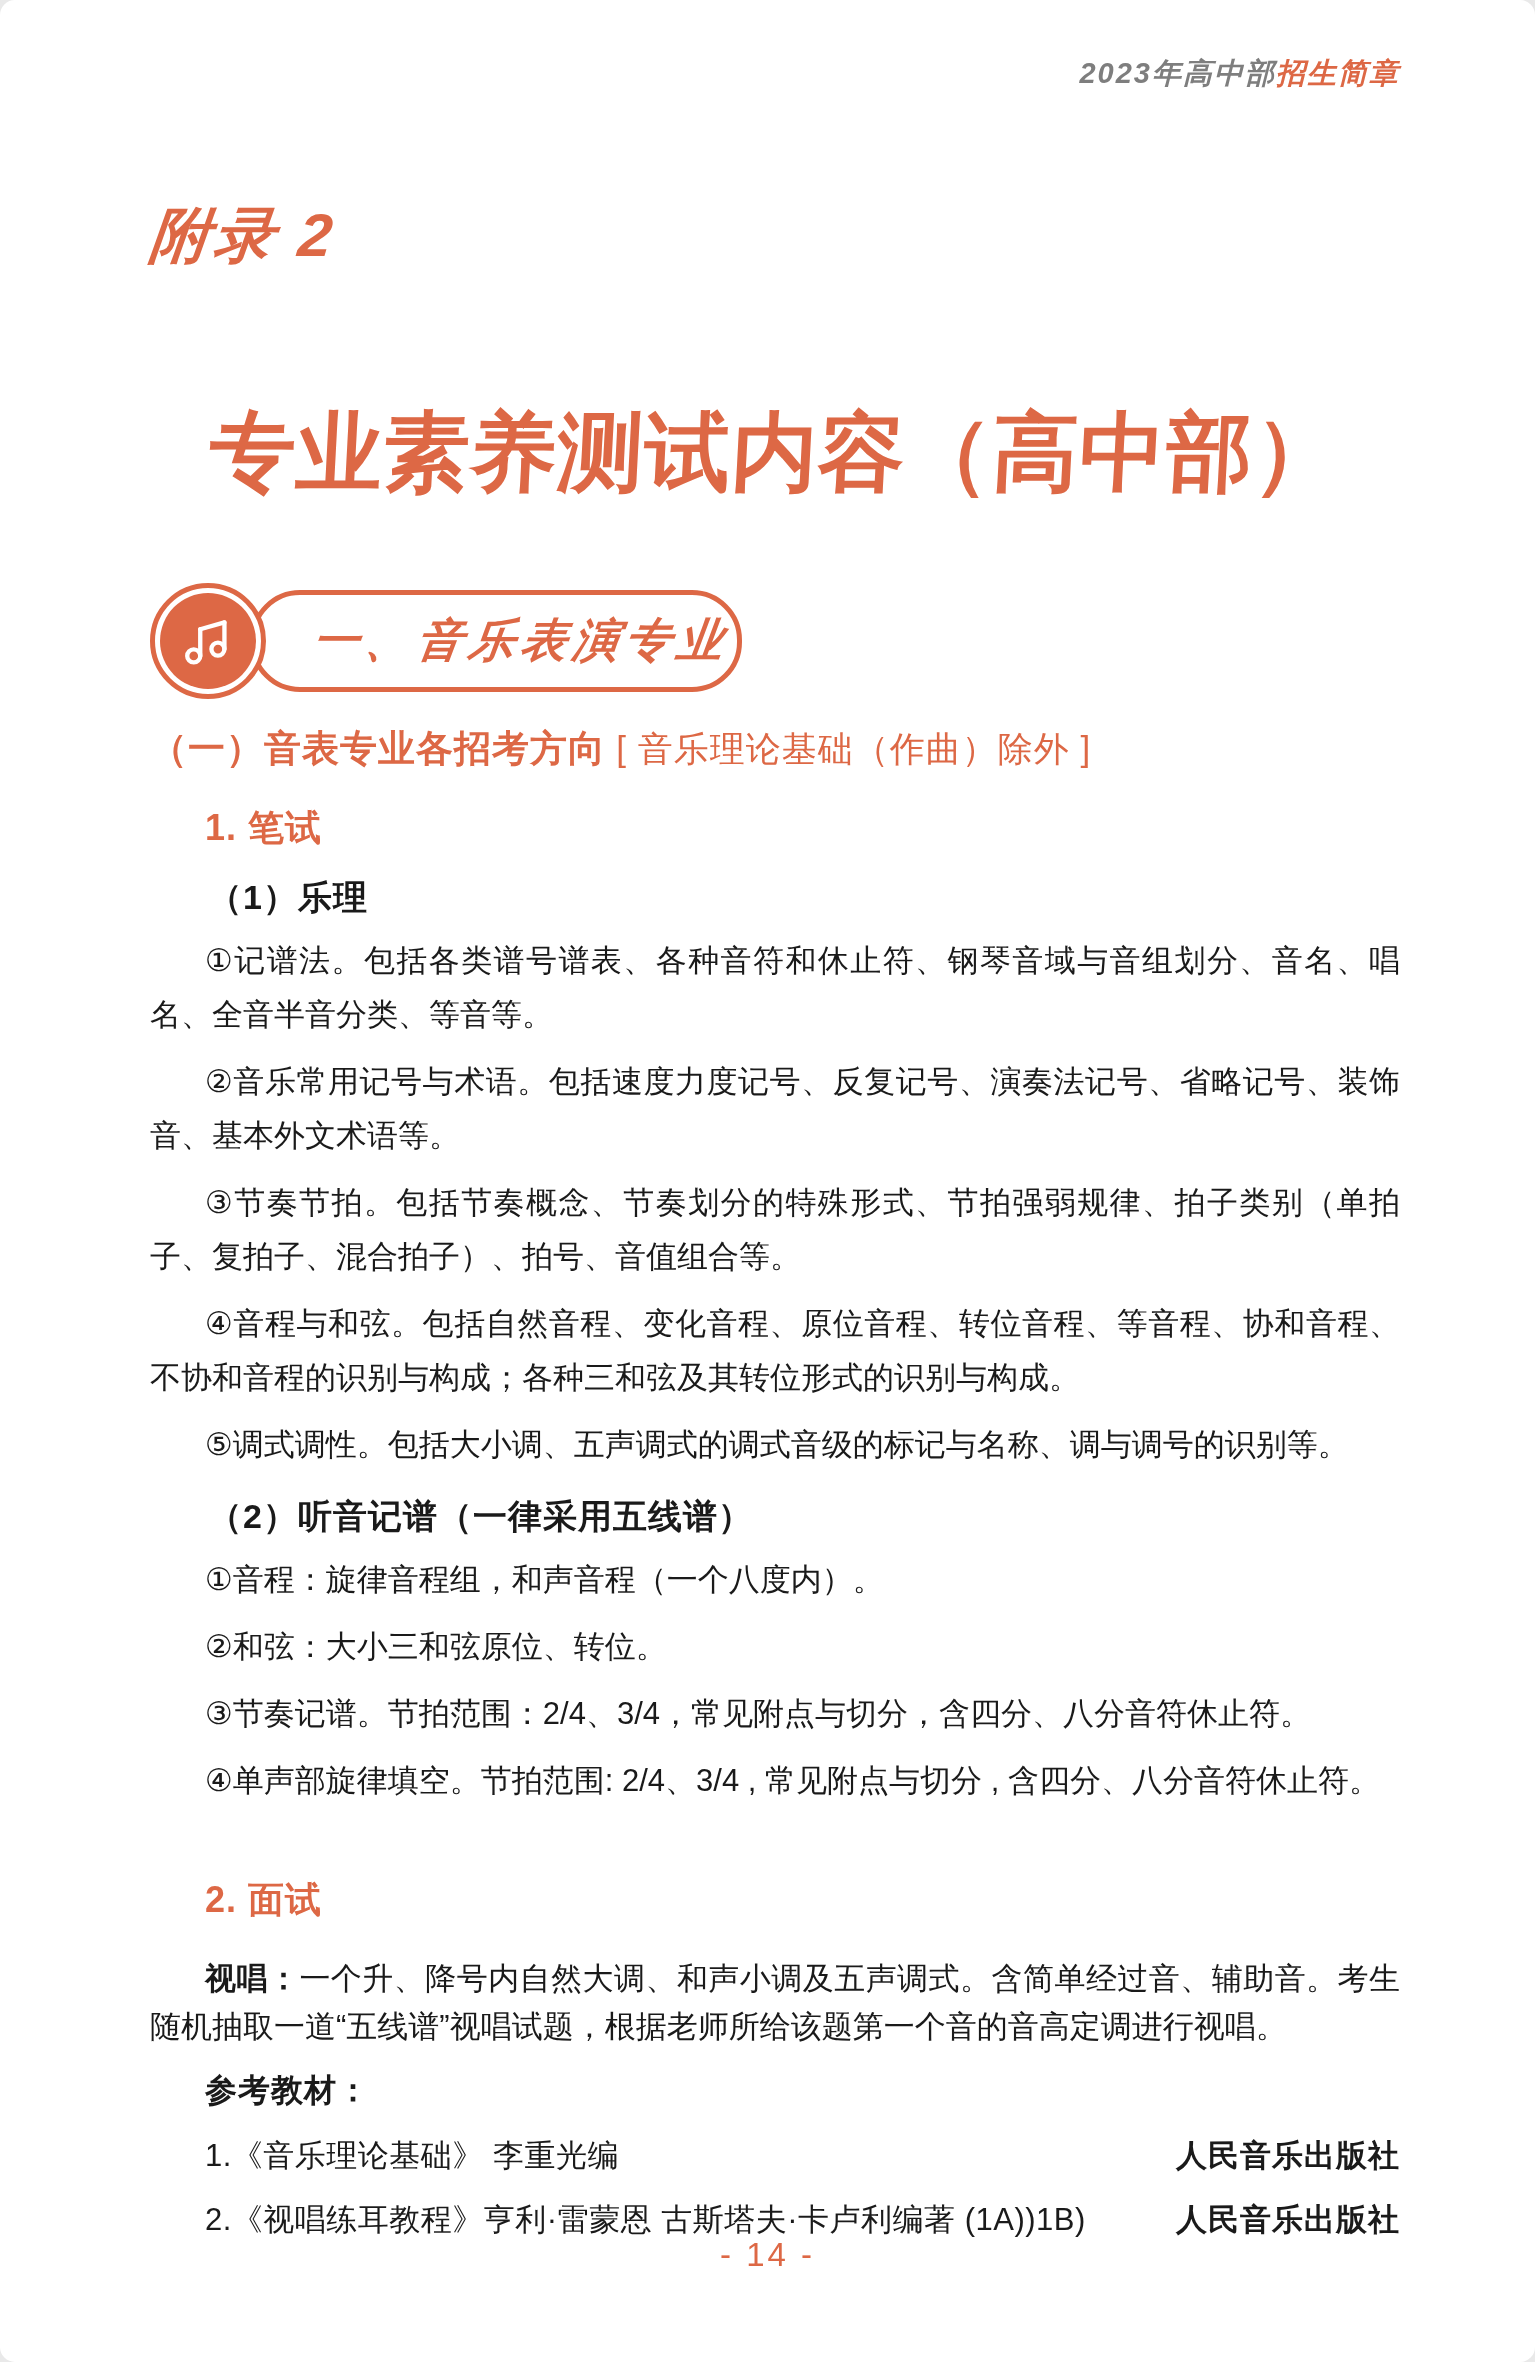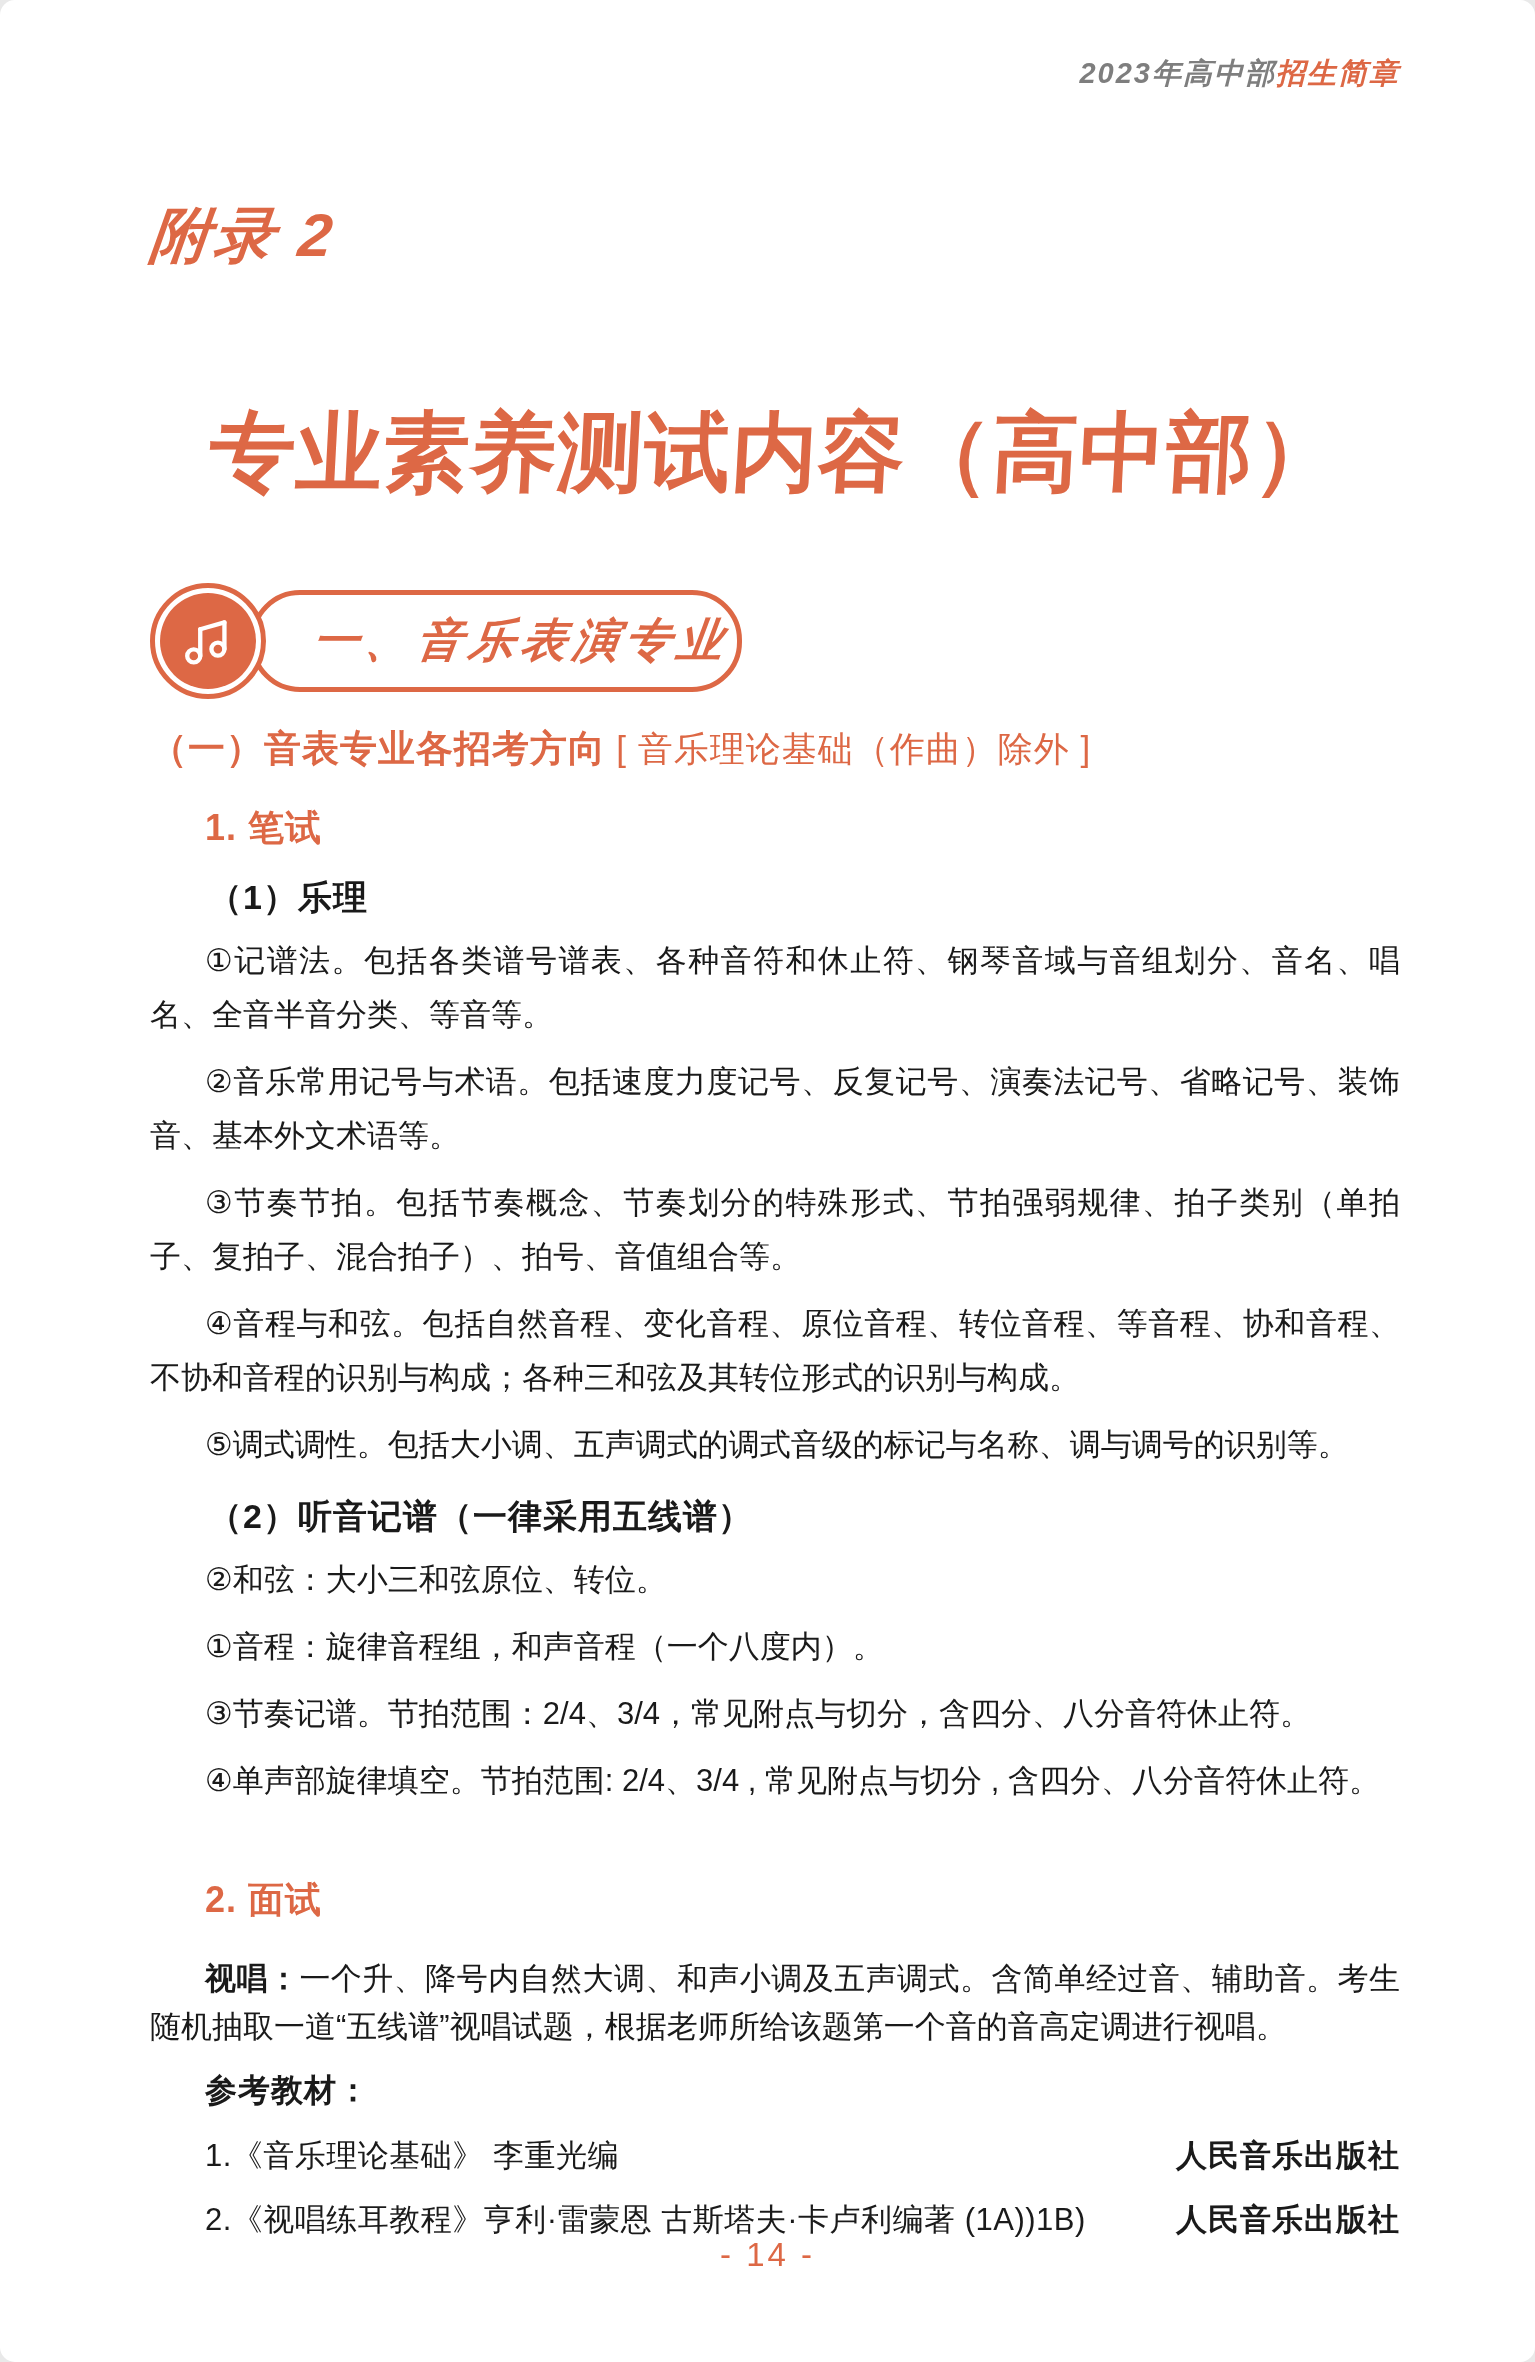--- a/index.html
+++ b/index.html
@@ -205,22 +205,22 @@
   <div class="h3">1. 笔试</div>
 
   <div class="h4">（1）乐理</div>
   <p class="body">①记谱法。包括各类谱号谱表、各种音符和休止符、钢琴音域与音组划分、音名、唱名、全音半音分类、等音等。</p>
   <p class="body">②音乐常用记号与术语。包括速度力度记号、反复记号、演奏法记号、省略记号、装饰音、基本外文术语等。</p>
   <p class="body">③节奏节拍。包括节奏概念、节奏划分的特殊形式、节拍强弱规律、拍子类别（单拍子、复拍子、混合拍子）、拍号、音值组合等。</p>
   <p class="body">④音程与和弦。包括自然音程、变化音程、原位音程、转位音程、等音程、协和音程、不协和音程的识别与构成；各种三和弦及其转位形式的识别与构成。</p>
   <p class="body">⑤调式调性。包括大小调、五声调式的调式音级的标记与名称、调与调号的识别等。</p>
 
   <div class="h4">（2）听音记谱（一律采用五线谱）</div>
+  <p class="body">①音程：旋律音程组，和声音程（一个八度内）。</p>
   <p class="body">②和弦：大小三和弦原位、转位。</p>
-  <p class="body">①音程：旋律音程组，和声音程（一个八度内）。</p>
   <p class="body">③节奏记谱。节拍范围：2/4、3/4，常见附点与切分，含四分、八分音符休止符。</p>
   <p class="body">④单声部旋律填空。节拍范围: 2/4、3/4 , 常见附点与切分 , 含四分、八分音符休止符。</p>
 
   <div class="h3 interview-gap">2. 面试</div>
   <p class="body lead"><b>视唱：</b><span>一个升、降号内自然大调、和声小调及五声调式。含简单经过音、辅助音。考生随机抽取一道“五线谱”视唱试题，根据老师所给该题第一个音的音高定调进行视唱。</span></p>
 
   <div class="materials-heading">参考教材：</div>
 
   <div class="ref-row">
     <span class="ref-title">1.《音乐理论基础》 李重光编</span>

